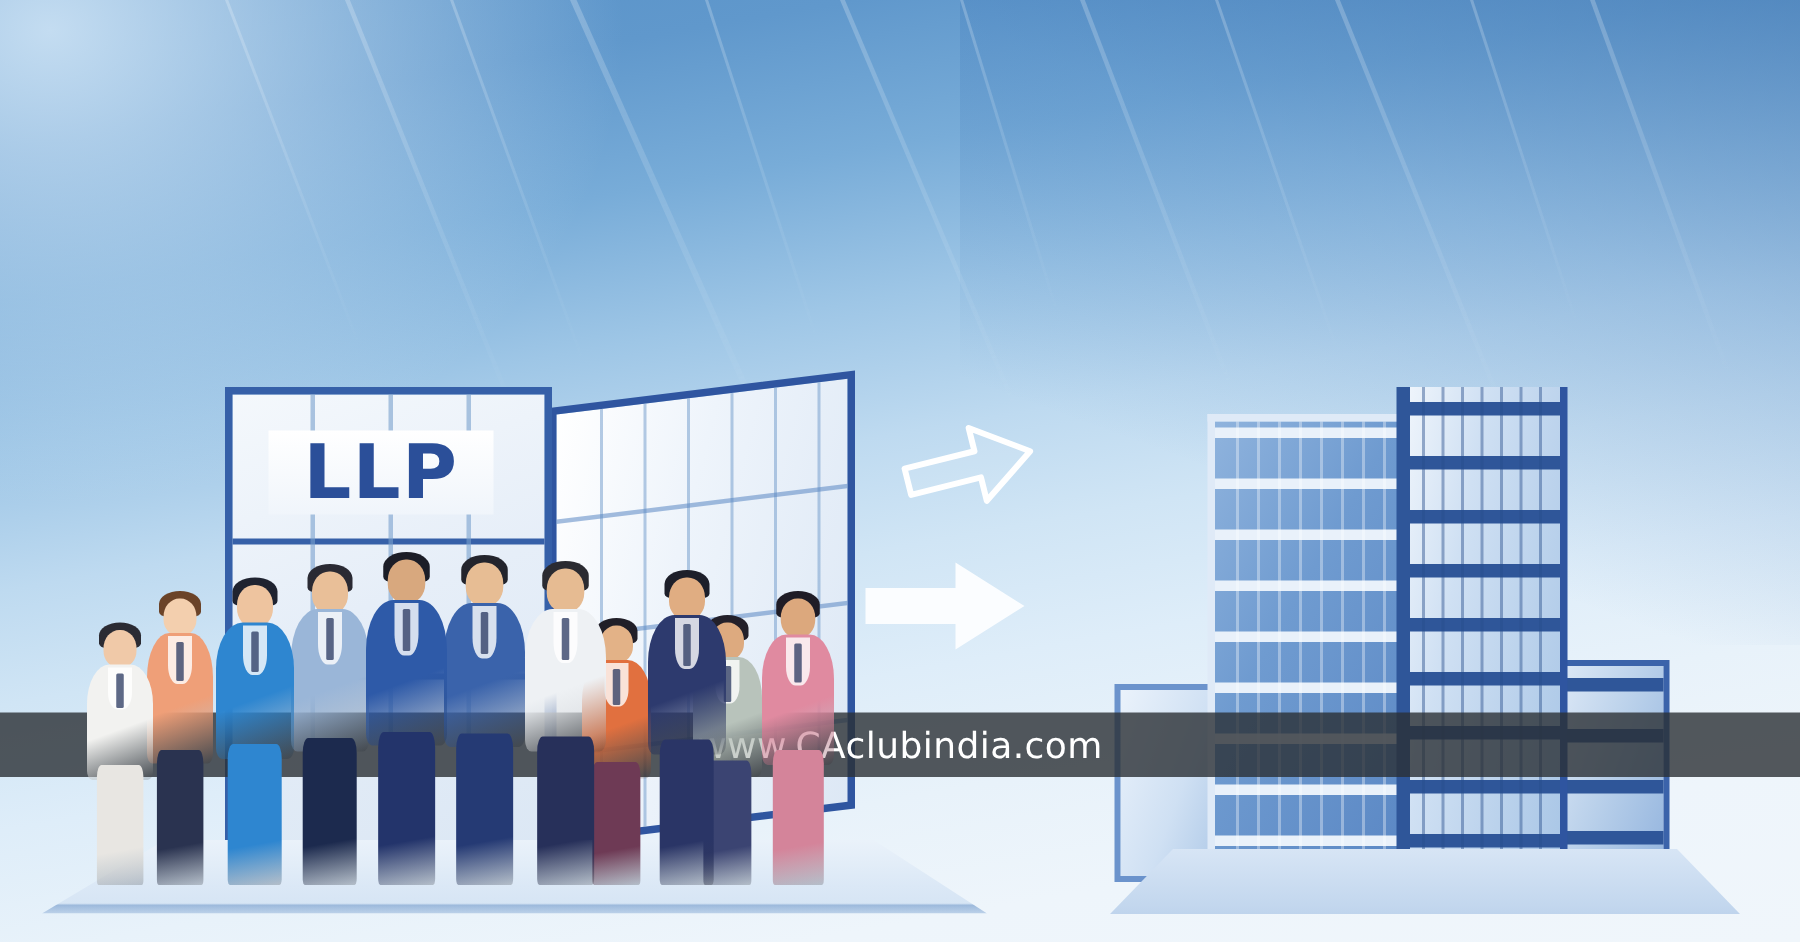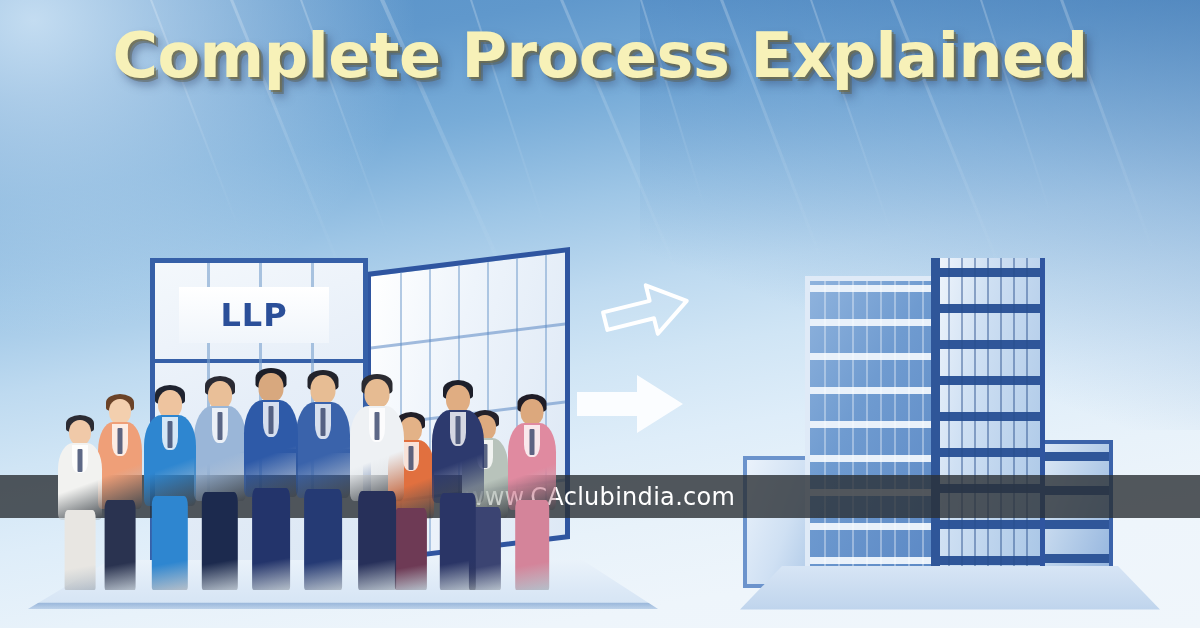--- a/index.html
+++ b/index.html
@@ -93,21 +93,21 @@
   .llp-hline{position:absolute;left:0;right:0;height:3px;background:rgba(90,135,195,.55);}
   .llp-face-hline{position:absolute;left:0;right:0;height:4px;background:#3660a8;}
   .llp-face-vline{position:absolute;top:0;bottom:0;width:3px;background:rgba(120,160,205,.6);}
   .llp-sign{
     position:absolute;left:24px;top:24px;width:150px;height:56px;
     background:linear-gradient(180deg,#ffffff,#f0f5fb);
     display:flex;align-items:center;justify-content:center;
   }
   .llp-sign-text{
     font-family:"DejaVu Sans",sans-serif;
-    font-weight:bold;font-size:32px;color:#2b4f99;letter-spacing:1px;
+    font-weight:bold;font-size:50px;color:#2b4f99;letter-spacing:1px;
   }
 
   
   .arrow-outline{position:absolute;left:600px;top:280px;width:92px;height:62px;}
   .arrow-solid{position:absolute;left:575px;top:372px;width:110px;height:64px;}
 
   
   .tower{position:absolute;left:805px;top:258px;width:260px;height:330px;}
   .tower-front{
     position:absolute;left:0;top:18px;width:132px;height:312px;
@@ -201,21 +201,20 @@
       <div class="streak" style="left: 810px; top: 0px; width: 2px; height: 250px; transform: rotate(-19deg);"></div>
       <div class="streak" style="left: 890px; top: 0px; width: 3px; height: 300px; transform: rotate(-22deg);"></div>
       <div class="streak" style="left: 980px; top: 0px; width: 2px; height: 230px; transform: rotate(-18deg);"></div>
       <div class="streak" style="left: 1060px; top: 0px; width: 3px; height: 270px; transform: rotate(-20deg);"></div>
       <div class="streak" style="left: 150px; top: 0px; width: 2px; height: 250px; transform: rotate(-21deg);"></div>
     </div>
 
   <div class="floor"></div>
 
   <div class="headline-wrap">
-    <div class="title-sub">Complete Process Explained</div>
   </div>
 
   <div class="llp-building">
     <div class="llp-side">
       <div class="llp-side-lines" id="llp-side-lines">
           <div class="llp-vline" style="left: 29px;"></div>
           <div class="llp-vline" style="left: 58px;"></div>
           <div class="llp-vline" style="left: 87px;"></div>
           <div class="llp-vline" style="left: 116px;"></div>
           <div class="llp-vline" style="left: 145px;"></div>

